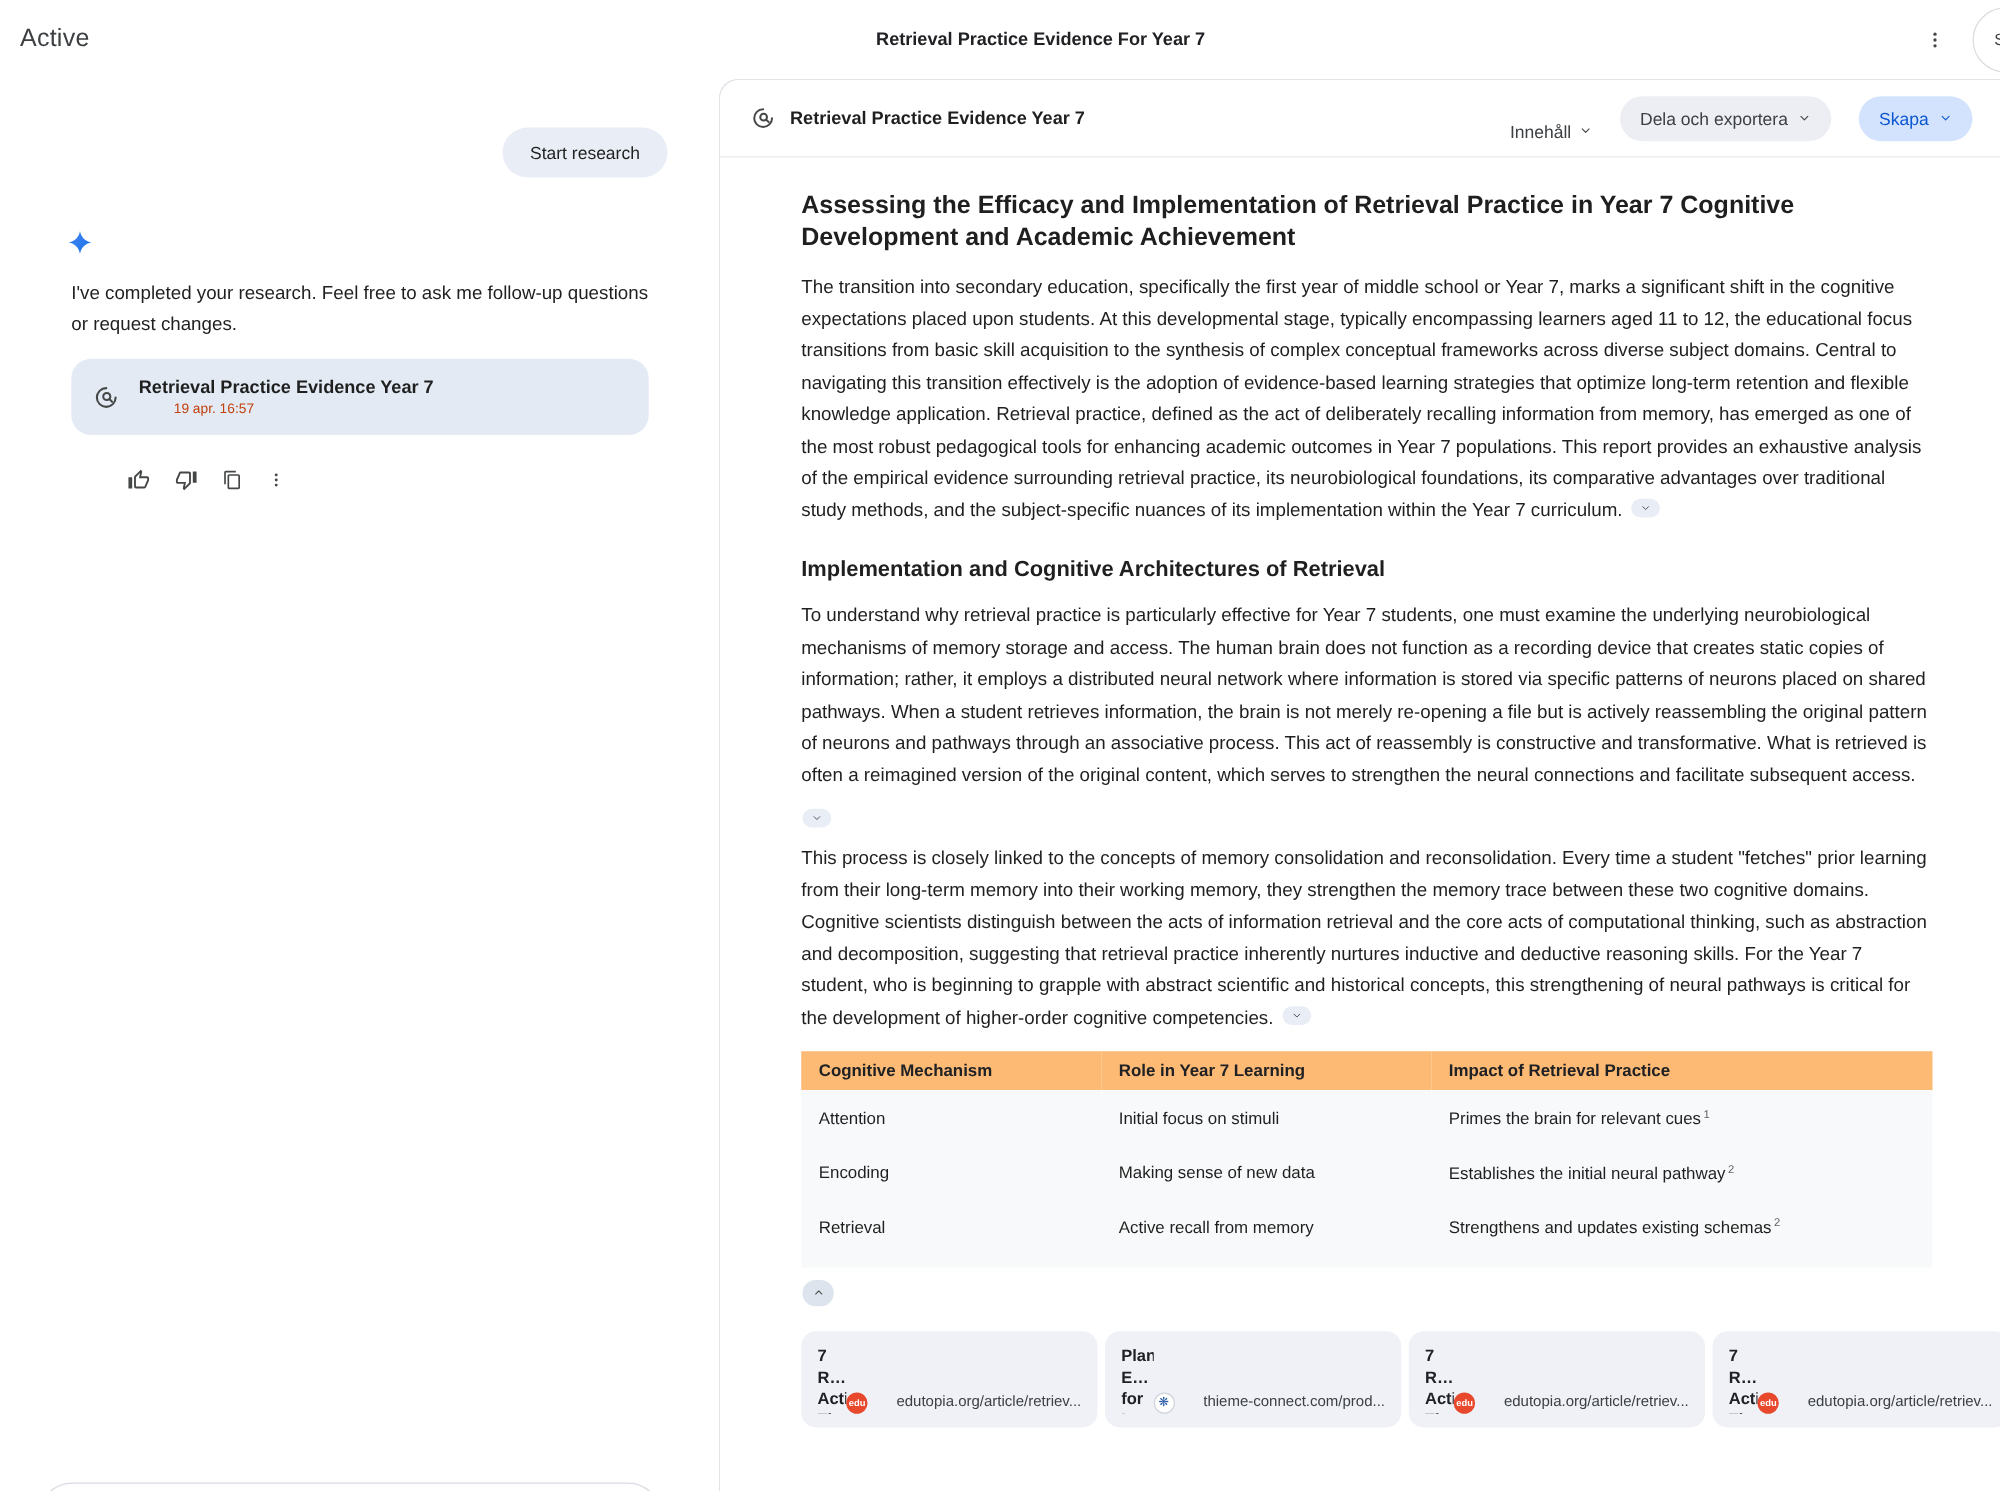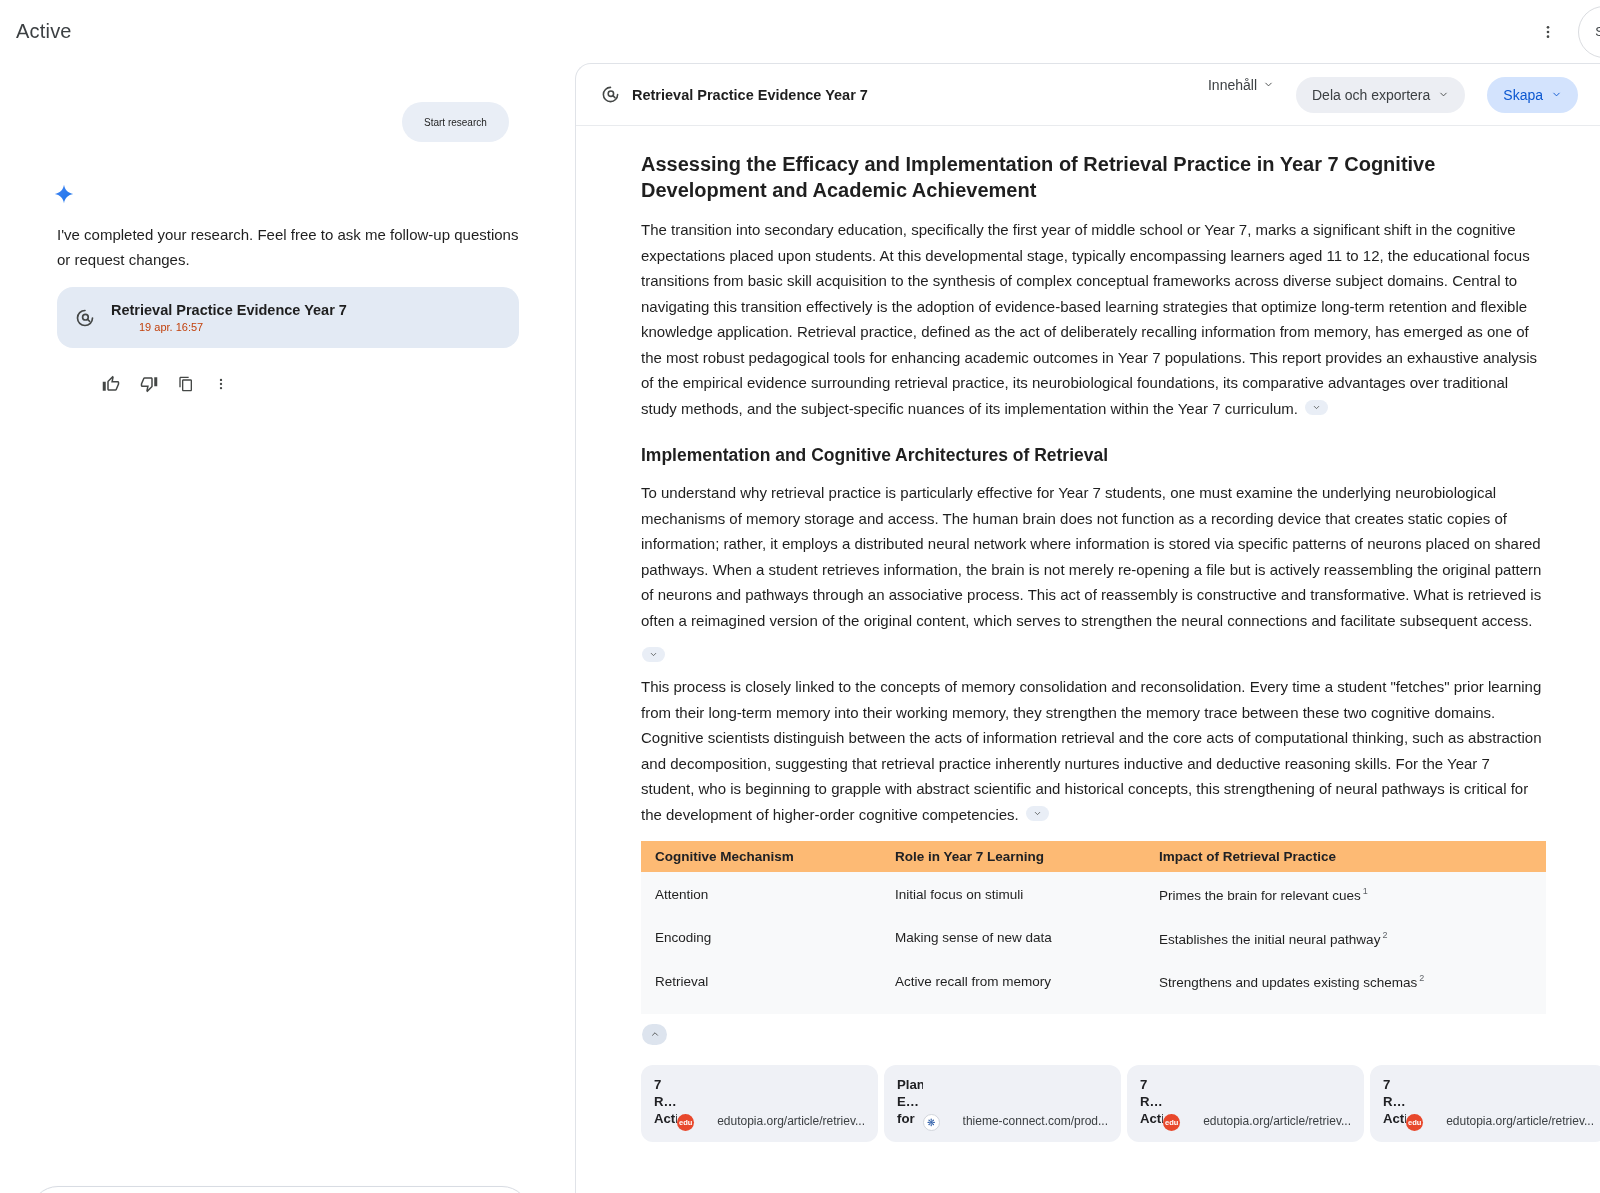--- a/index.html
+++ b/index.html
@@ -16,40 +16,40 @@
   .topbar-title { position:absolute; left:575px; top:24px; width:515px; text-align:center; font-size:14.5px; font-weight:bold; color:#202124; }
   .topbar-right { position:absolute; right:0; top:0; height:63px; display:flex; align-items:center; gap:18px; }
   .icon-btn { background:none; border:none; cursor:pointer; display:flex; align-items:center; justify-content:center; padding:4px; }
   .avatar { width:52px; height:52px; border-radius:50%; border:1px solid #dadce0; background:#fff;
             display:flex; align-items:center; justify-content:center; font-size:13px; color:#3c4043;
             margin-right:-30px; cursor:pointer; }
 
   
   .chat-panel { position:absolute; left:0; top:63px; width:575px; height:1130px; background:#fff; }
   .start-research-btn { position:absolute; left:402px; top:39px; height:40px; padding:0 22px;
-    border:none; border-radius:20px; background:#e9eef6; color:#1f1f1f; font-size:10px;
+    border:none; border-radius:20px; background:#e9eef6; color:#1f1f1f; font-size:14px;
     font-family:"Liberation Sans",sans-serif; cursor:pointer; }
   .spark { position:absolute; left:54px; top:121px; width:20px; height:20px; }
   .assistant-msg { position:absolute; left:57px; top:159px; width:472px; font-size:15px; line-height:25px; color:#1f1f1f; }
   .research-chip { position:absolute; left:57px; top:224px; width:462px; height:61px; background:#e3eaf4;
     border-radius:16px; display:flex; align-items:center; padding:0 18px; gap:16px; cursor:pointer; }
   .chip-text .chip-title { font-size:14.5px; font-weight:bold; color:#1f1f1f; }
   .chip-text .chip-time { font-size:11px; color:#c2410c; margin-top:3px;margin-left:28px; }
   .msg-actions { position:absolute; left:100px; top:310px; display:flex; align-items:center; gap:16px; }
   .msg-actions .icon-btn { padding:2px; }
 
   .chat-input-stub { position:absolute; left:30px; top:1123px; width:500px; height:60px;
     border:1px solid #d8dce3; border-radius:28px; background:#fff; box-shadow:0 1px 3px rgba(0,0,0,.04); }
 
   
   .doc-panel { position:absolute; left:575px; top:63px; width:1025px; height:1130px; background:#fff;
     border:1px solid #e0e3e8; border-right:none; border-bottom:none; border-radius:16px 0 0 0; overflow:hidden; }
   .doc-header { height:62px; display:flex; align-items:center; padding:0 22px 0 25px; border-bottom:1px solid #e9ebee; }
   .doc-header-title { margin-left:12px; font-size:14.5px; font-weight:bold; color:#1f1f1f; }
-  .doc-header-right { margin-left:auto; display:flex; align-items:flex-start; gap:22px; }
+  .doc-header-right { margin-left:auto; display:flex; align-items:flex-end; gap:22px; }
   .text-btn { display:flex; align-items:center; gap:6px; background:none; border:none; cursor:pointer;
     font-size:14px; color:#3c4043; font-family:"Liberation Sans",sans-serif; }
   .pill-btn { display:flex; align-items:center; gap:8px; height:36px; padding:0 16px; border:none;
     border-radius:18px; cursor:pointer; font-size:14px; font-family:"Liberation Sans",sans-serif; }
   .pill-btn.gray { background:#eceef3; color:#3c4043; }
   .pill-btn.blue { background:#d3e3fd; color:#0b57d0; }
 
   .doc-content { margin:0 0 0 65px; width:905px; }
   .doc-title { margin:25px 0 14px; font-size:20px; line-height:26px; font-weight:bold; color:#1f1f1f; }
   .doc-content p { font-size:15px; line-height:25.5px; color:#1f1f1f; margin:0 0 14px; }
@@ -88,20 +88,21 @@
   svg.stroke-ic { stroke:#444746; fill:none; stroke-width:2; stroke-linecap:round; stroke-linejoin:round; }
   svg.fill-ic { fill:#444746; }
 </style>
 </head>
 <body>
 
 <div class="left-edge-line"></div>
 
 <div class="topbar">
   <div class="app-name">Active</div>
+  <div class="topbar-title">Retrieval Practice Evidence For Year 7</div>
   <div class="topbar-right">
     <button class="icon-btn">
       <svg class="fill-ic" width="16" height="16" viewBox="0 0 24 24">
           <circle cx="12" cy="5" r="2"></circle>
           <circle cx="12" cy="12" r="2"></circle>
           <circle cx="12" cy="19" r="2"></circle>
         </svg>
     </button>
     <div class="avatar">
       <span>SK</span>

